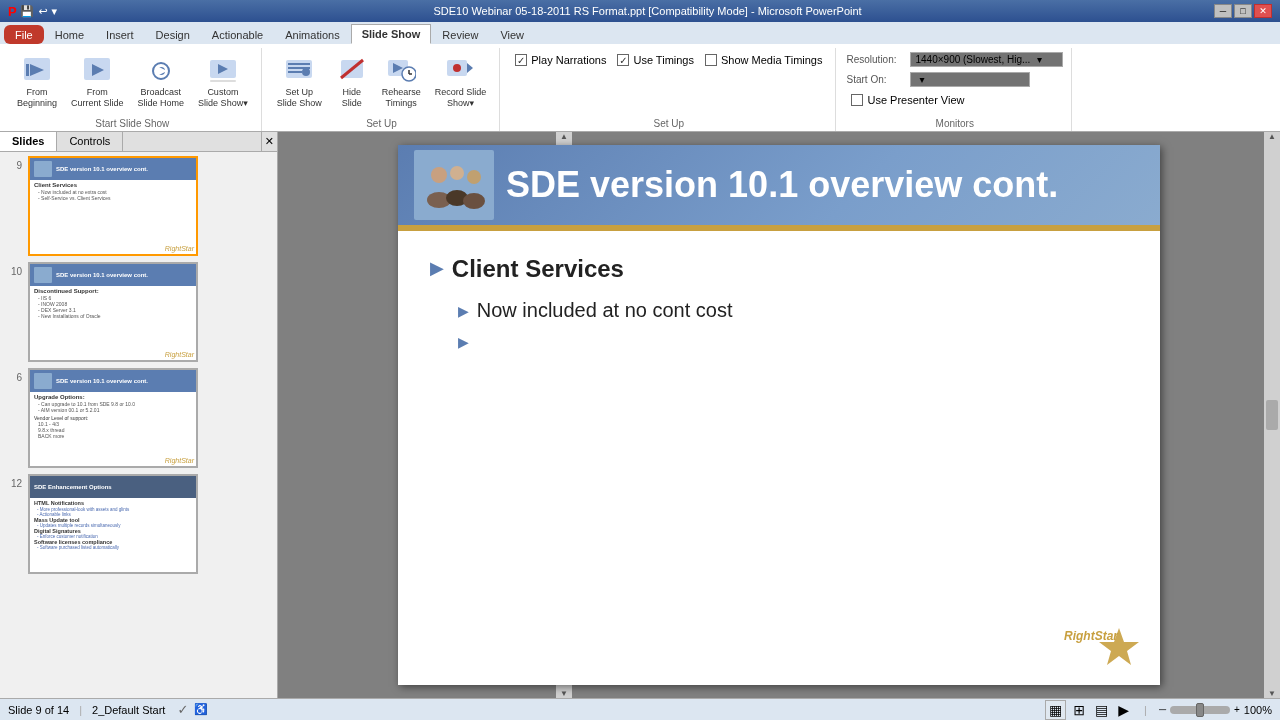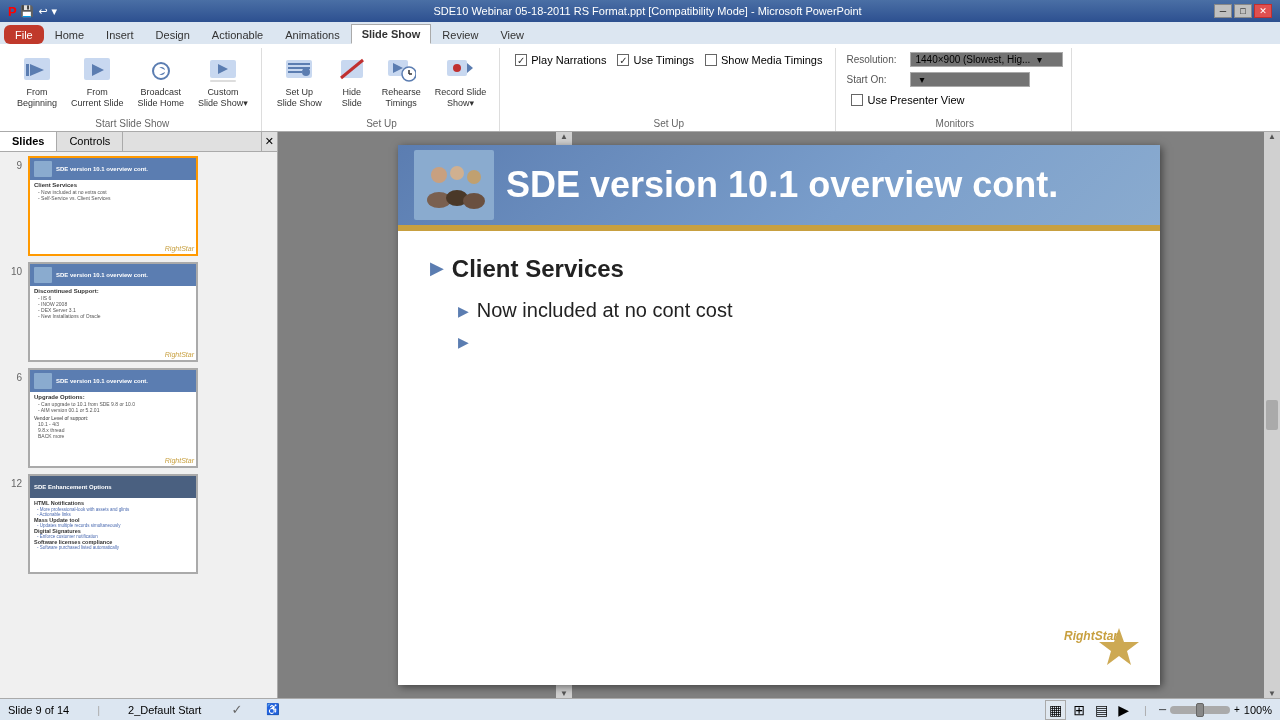--- a/index.html
+++ b/index.html
@@ -59,21 +59,21 @@
     .slide-bullet-main { display: flex; align-items: flex-start; gap: 8px; margin-bottom: 16px; }
     .slide-arrow { color: #5b7db1; font-size: 18px; margin-top: 2px; }
     .slide-bullet-text { font-size: 24px; font-weight: bold; color: #222; }
     .slide-sub-bullet { display: flex; align-items: flex-start; gap: 8px; margin-bottom: 8px; margin-left: 28px; }
     .slide-sub-arrow { color: #5b7db1; font-size: 14px; margin-top: 4px; }
     .slide-sub-text { font-size: 20px; color: #222; }
     .slide-logo-main { position: absolute; bottom: 12px; right: 16px; }
 
     
     #statusbar { height: 22px; background: #dce6f1; border-top: 1px solid #aaa; display: flex; align-items: center; justify-content: space-between; padding: 0 8px; font-size: 11px; }
-    #statusbar-left { display: flex; align-items: center; gap: 24px; }
+    #statusbar-left { display: flex; align-items: center; gap: 6px; }
     #statusbar-right { display: flex; align-items: center; gap: 8px; }
     .status-zoom { display: flex; align-items: center; gap: 4px; }
     .zoom-slider { width: 60px; height: 8px; background: #aaa; border-radius: 4px; position: relative; }
 
     
     .res-row { display: flex; align-items: center; gap: 4px; margin-bottom: 2px; }
     .res-label { font-size: 10px; color: #555; min-width: 60px; }
     .res-dropdown { border: 1px solid #aaa; padding: 1px 20px 1px 4px; background: #737373; font-size: 10px; cursor: pointer; position: relative; }
   </style>
 </head>

